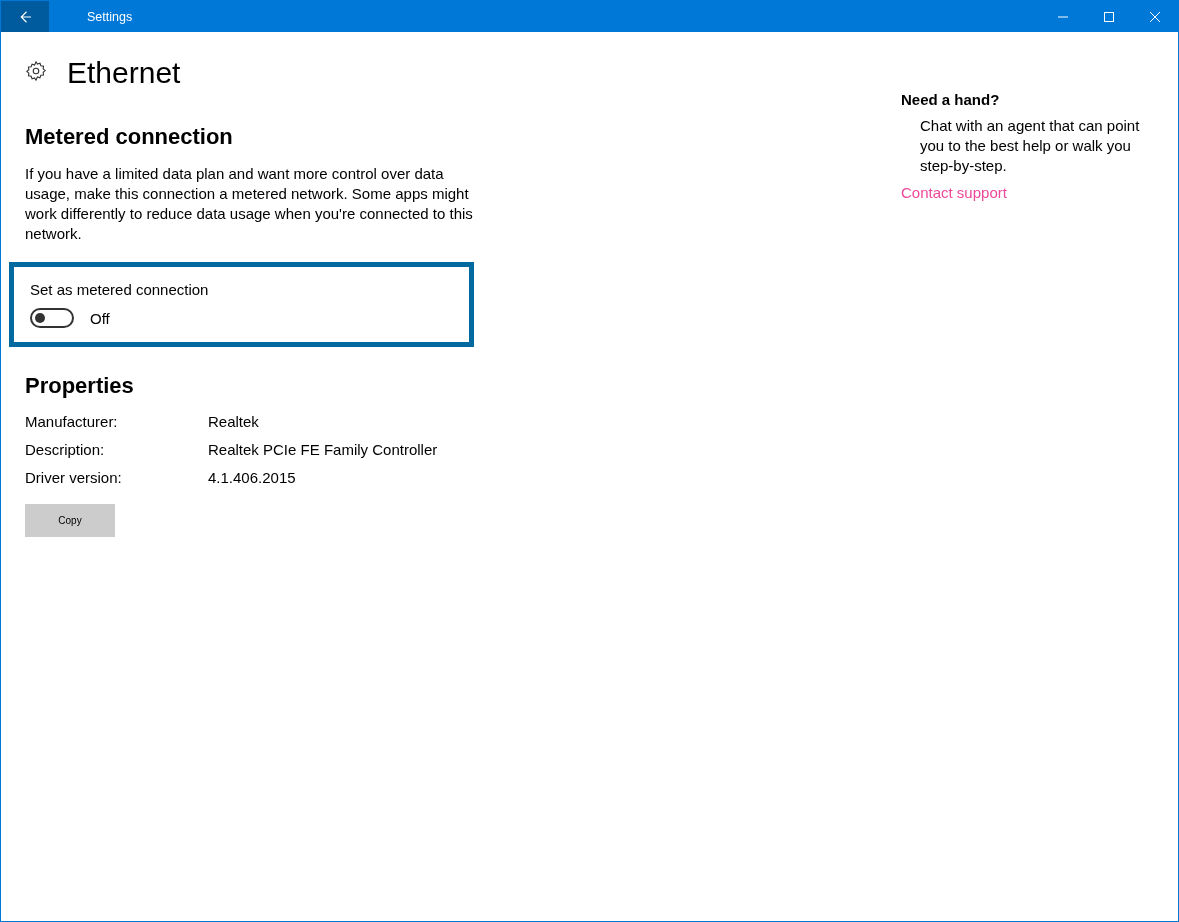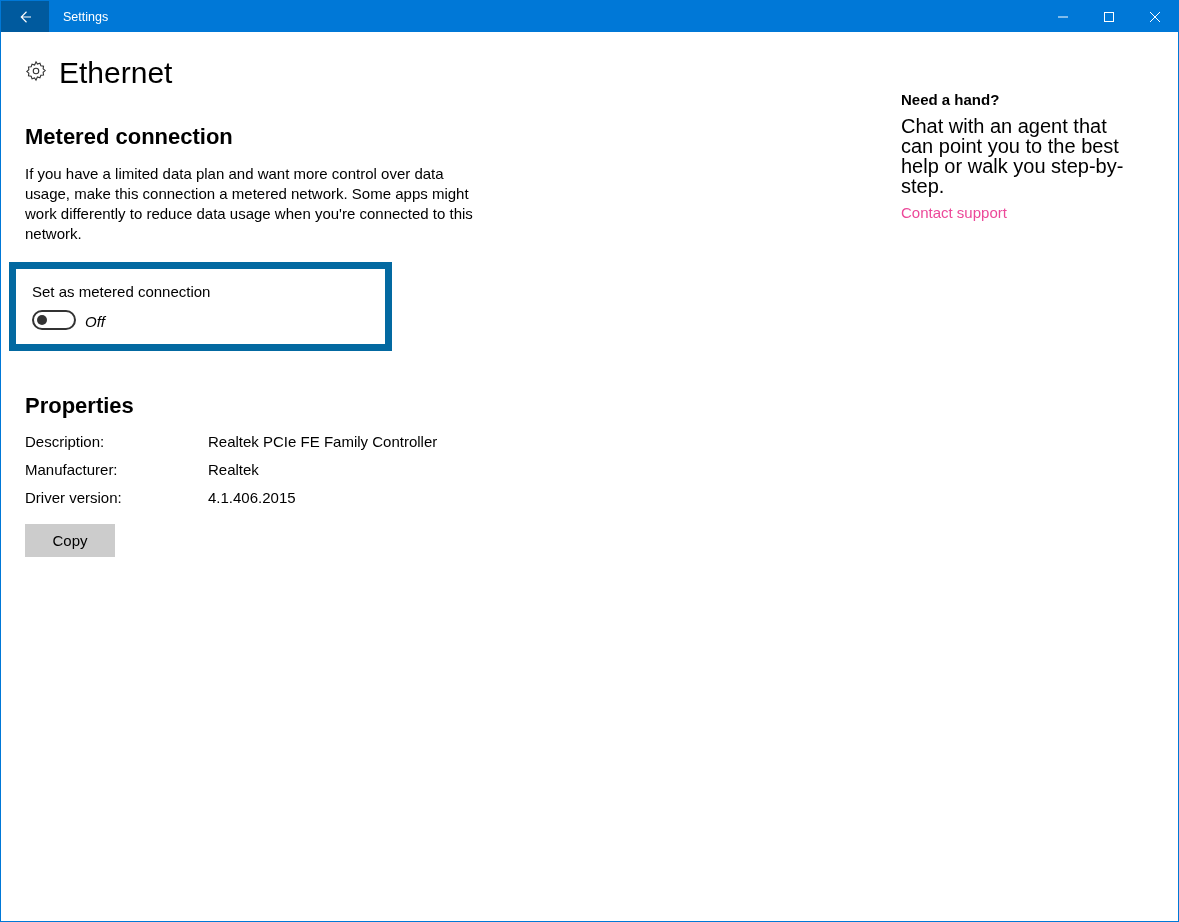--- a/index.html
+++ b/index.html
@@ -15,20 +15,21 @@
       border: 1px solid #0078d7;
       overflow: hidden;
     }
     
     .titlebar {
       height: 31px;
       background: #0078d7;
       display: flex;
       align-items: stretch;
       color: #fff;
+      gap: 24px;
     }
     .back-btn {
       width: 48px;
       background: #005a9e;
       display: flex;
       align-items: center;
       justify-content: center;
       cursor: pointer;
     }
     .back-btn svg { width: 18px; height: 18px; stroke: #fff; fill: none; stroke-width: 1.5; }
@@ -66,21 +67,21 @@
       flex: 1;
       padding-right: 24px;
       padding-left: 0;
       padding-top: 35px;
     }
 
     
     .page-header {
       display: flex;
       align-items: center;
-      gap: 12px;
+      gap: 20px;
       margin-bottom: 34px;
     }
     .gear-icon svg {
       width: 22px;
       height: 22px;
       stroke: #333;
       fill: none;
       stroke-width: 1.2;
     }
     .page-title {
@@ -99,37 +100,36 @@
     .section-desc {
       font-size: 15px;
       color: #000;
       line-height: 20px;
       max-width: 465px;
       margin-bottom: 18px;
     }
 
     
     .highlight-box {
-      border: 7px solid #0369a1;
+      border: 5px solid #0369a1;
       padding: 14px 10px 14px 0;
       margin-left: -16px;
       padding-left: 16px;
-      width: 383px;
-      margin-bottom: 42px;
+      width: 465px;
+      margin-bottom: 26px;
     }
     .toggle-label {
       font-size: 15px;
       color: #000;
       margin-bottom: 10px;
     }
     .toggle-row {
       display: flex;
-      align-items: flex-end;
-      gap: 9px;
-      font-style: italic;
+      align-items: center;
+      gap: 16px;
     }
     .toggle {
       width: 44px;
       height: 20px;
       border: 2px solid #333;
       border-radius: 10px;
       position: relative;
       cursor: pointer;
       background: #fff;
     }
@@ -159,38 +159,39 @@
       color: #000;
     }
     .prop-key { width: 183px; }
     .prop-val {  }
 
     .copy-btn {
       width: 90px;
       height: 33px;
       background: #cccccc;
       border: none;
-      font-size: 15px;
+      font-size: 10px;
       color: #000;
       cursor: pointer;
     }
 
     
     .help-title {
       font-size: 15px;
       font-weight: 600;
       color: #000;
       margin-bottom: 8px;
     }
     .help-desc {
-      font-size: 20px;
+      font-size: 15px;
       color: #000;
       line-height: 20px;
       margin-bottom: 8px;
       max-width: 230px;
+      margin-left: 19px;
     }
     .help-link {
       font-size: 15px;
       color: #ec4899;
       cursor: pointer;
     }
   </style>
 </head>
 <body>
 
@@ -243,26 +244,26 @@
         <div class="toggle">
           <div class="toggle-knob"></div>
         </div>
         <span class="toggle-state">Off</span>
       </div>
     </div>
 
     <h2 class="section-title">Properties</h2>
     <div class="props-table">
       <div class="prop-row">
+        <div class="prop-key">Manufacturer:</div>
+        <div class="prop-val">Realtek</div>
+      </div>
+      <div class="prop-row">
         <div class="prop-key">Description:</div>
         <div class="prop-val">Realtek PCIe FE Family Controller</div>
-      </div>
-      <div class="prop-row">
-        <div class="prop-key">Manufacturer:</div>
-        <div class="prop-val">Realtek</div>
       </div>
       <div class="prop-row">
         <div class="prop-key">Driver version:</div>
         <div class="prop-val">4.1.406.2015</div>
       </div>
     </div>
 
     <button class="copy-btn">Copy</button>
 
   </div>

